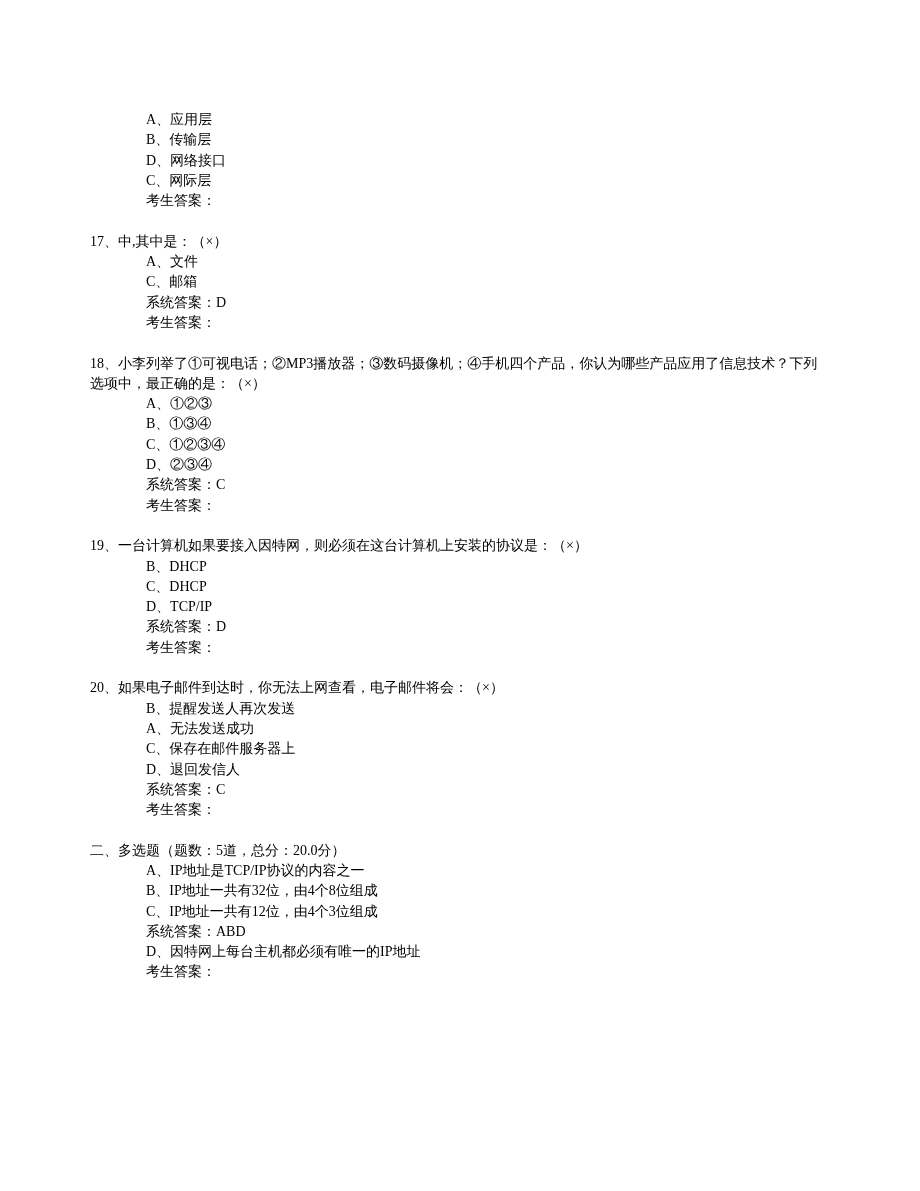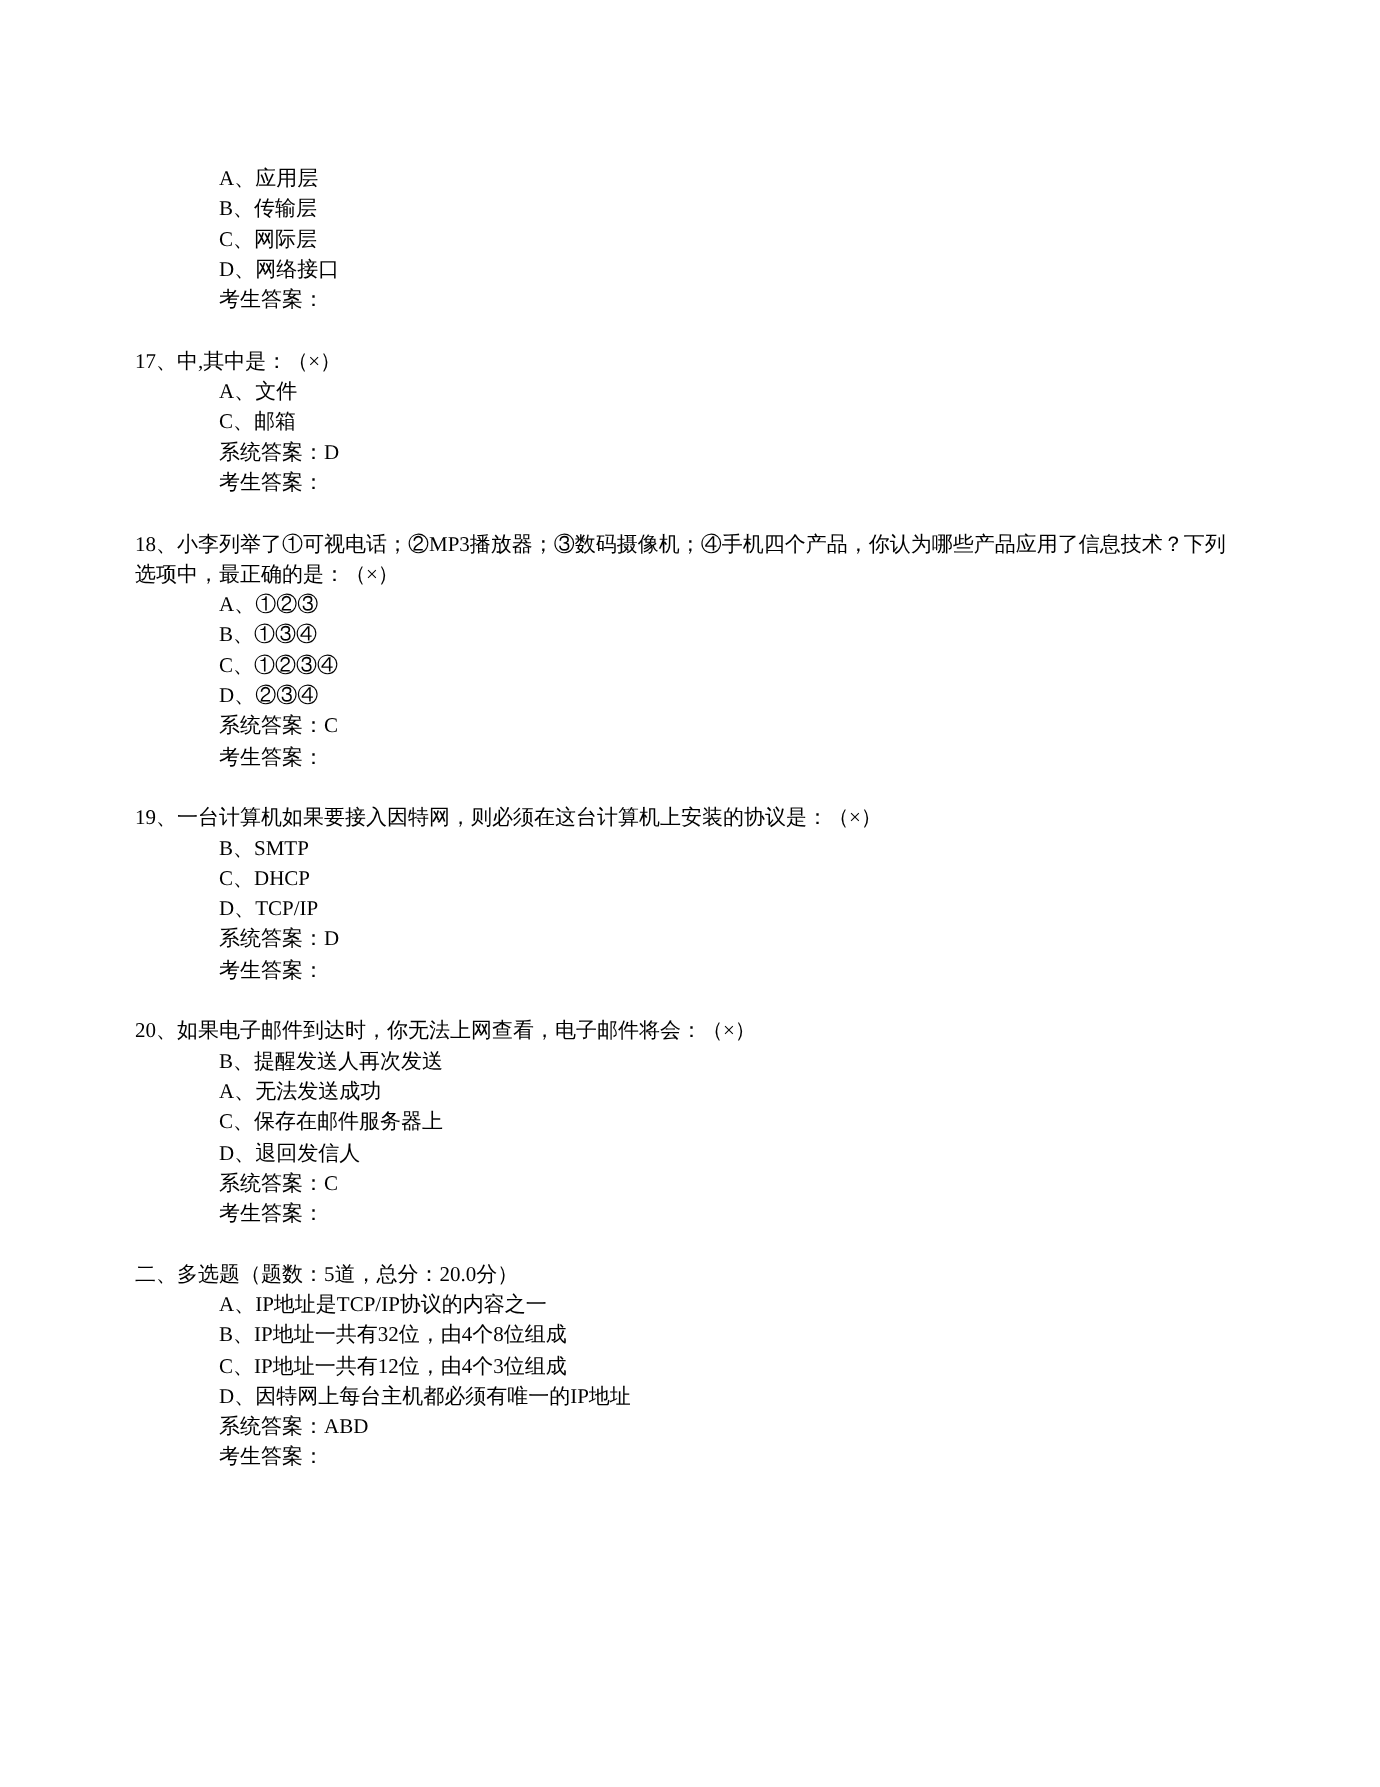--- a/index.html
+++ b/index.html
@@ -24,59 +24,59 @@
     padding-left: 0;
   }
 </style>
 </head>
 <body>
 
 <div class="page">
 
   <div class="indent">A、应用层</div>
   <div class="indent">B、传输层</div>
+  <div class="indent">D、网络接口</div>
   <div class="indent">C、网际层</div>
-  <div class="indent">D、网络接口</div>
   <div class="indent">考生答案：</div>
   <div>&nbsp;</div>
 
   <div class="qline">17、中,其中是：（×）</div>
   <div class="indent">A、文件</div>
   <div class="indent">C、邮箱</div>
   <div class="indent">系统答案：D</div>
   <div class="indent">考生答案：</div>
   <div>&nbsp;</div>
 
   <div class="qline">18、小李列举了①可视电话；②MP3播放器；③数码摄像机；④手机四个产品，你认为哪些产品应用了信息技术？下列选项中，最正确的是：（×）</div>
   <div class="indent">A、①②③</div>
   <div class="indent">B、①③④</div>
   <div class="indent">C、①②③④</div>
   <div class="indent">D、②③④</div>
   <div class="indent">系统答案：C</div>
   <div class="indent">考生答案：</div>
   <div>&nbsp;</div>
 
   <div class="qline">19、一台计算机如果要接入因特网，则必须在这台计算机上安装的协议是：（×）</div>
-  <div class="indent">B、SMTP</div>
+  <div class="indent">B、DHCP</div>
   <div class="indent">C、DHCP</div>
   <div class="indent">D、TCP/IP</div>
   <div class="indent">系统答案：D</div>
   <div class="indent">考生答案：</div>
   <div>&nbsp;</div>
 
   <div class="qline">20、如果电子邮件到达时，你无法上网查看，电子邮件将会：（×）</div>
   <div class="indent">B、提醒发送人再次发送</div>
   <div class="indent">A、无法发送成功</div>
   <div class="indent">C、保存在邮件服务器上</div>
   <div class="indent">D、退回发信人</div>
   <div class="indent">系统答案：C</div>
   <div class="indent">考生答案：</div>
   <div>&nbsp;</div>
 
   <div class="qline">二、多选题（题数：5道，总分：20.0分）</div>
   <div class="indent">A、IP地址是TCP/IP协议的内容之一</div>
   <div class="indent">B、IP地址一共有32位，由4个8位组成</div>
   <div class="indent">C、IP地址一共有12位，由4个3位组成</div>
+  <div class="indent">系统答案：ABD</div>
   <div class="indent">D、因特网上每台主机都必须有唯一的IP地址</div>
-  <div class="indent">系统答案：ABD</div>
   <div class="indent">考生答案：</div>
 
 </div>
 
 </body></html>

